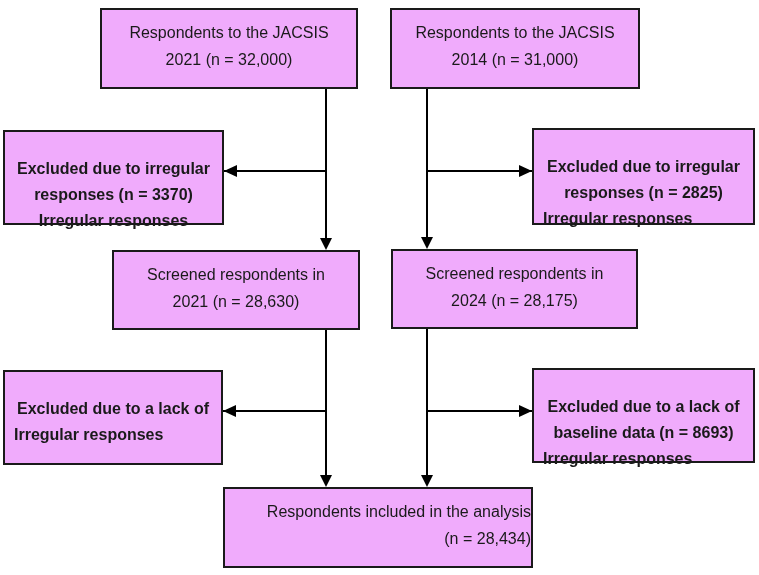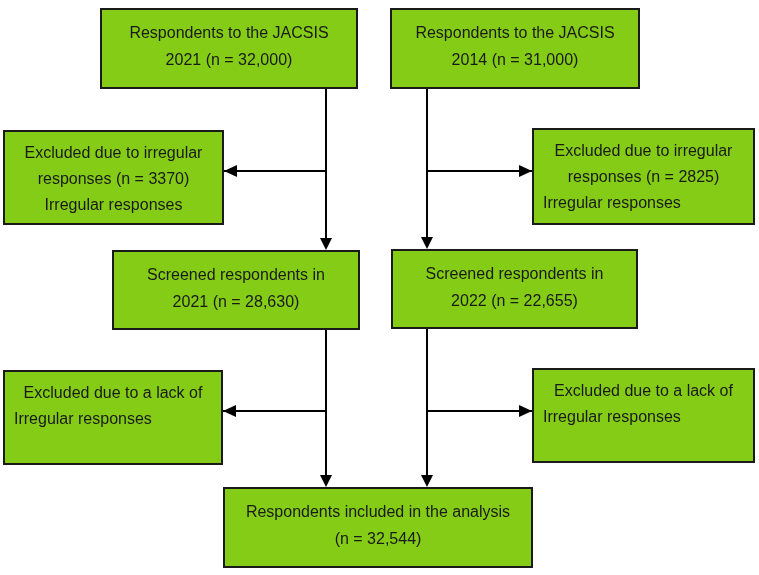--- a/index.html
+++ b/index.html
@@ -12,28 +12,28 @@
     width: 759px;
     height: 575px;
     background: #ffffff;
     font-family: "Liberation Sans", "DejaVu Sans", sans-serif;
     color: #1a1a1a;
     overflow: hidden;
   }
   .node {
     position: absolute;
     box-sizing: border-box;
-    background: #84cc16;
+    background: #f0abfc;
     border: 2px solid #1a1a1a;
     text-align: center;
     font-size: 16px;
   }
   .node.two-line { padding-top: 9px; }
   .node.two-line .line { line-height: 27px; }
-  .node.three-line { padding-top: 8px; }
+  .node.three-line { padding-top: 24px; font-weight: bold; }
   .node.three-line .line { line-height: 26px; }
   .line { display: block; white-space: nowrap; }
   .line.align-left {
     text-align: left;
     padding-left: 9px;
   }
   
   .hline {
     position: absolute;
     height: 2px;
@@ -92,36 +92,37 @@
     <span class="line align-left">Irregular responses</span>
   </div>
 
   <div class="node two-line" style="left:112px; top:250px; width:248px; height:80px;">
     <span class="line">Screened respondents in</span>
     <span class="line">2021 (n = 28,630)</span>
   </div>
 
   <div class="node two-line" style="left:391px; top:249px; width:247px; height:80px;">
     <span class="line">Screened respondents in</span>
-    <span class="line">2022 (n = 22,655)</span>
+    <span class="line">2024 (n = 28,175)</span>
   </div>
 
   <div class="node three-line" style="left:3px; top:370px; width:220px; height:95px;">
     <span class="line">Excluded due to a lack of</span>
     <span class="line align-left">Irregular responses</span>
   </div>
 
   <div class="node three-line" style="left:532px; top:368px; width:223px; height:95px;">
     <span class="line">Excluded due to a lack of</span>
+    <span class="line">baseline data (n = 8693)</span>
     <span class="line align-left">Irregular responses</span>
   </div>
 
-  <div class="node two-line" style="left:223px; top:487px; width:310px; height:81px;">
+  <div class="node two-line" style="left:223px; top:487px; width:310px; height:81px;text-align:right;">
     <span class="line">Respondents included in the analysis</span>
-    <span class="line">(n = 32,544)</span>
+    <span class="line">(n = 28,434)</span>
   </div>
 
   <div>
 
     <div class="vline" style="left:325px; top:89px; height:149px;"></div>
     <div class="ah ah-down" style="left:320px; top:238px;"></div>
 
     <div class="vline" style="left:426px; top:89px; height:148px;"></div>
     <div class="ah ah-down" style="left:421px; top:237px;"></div>
 

